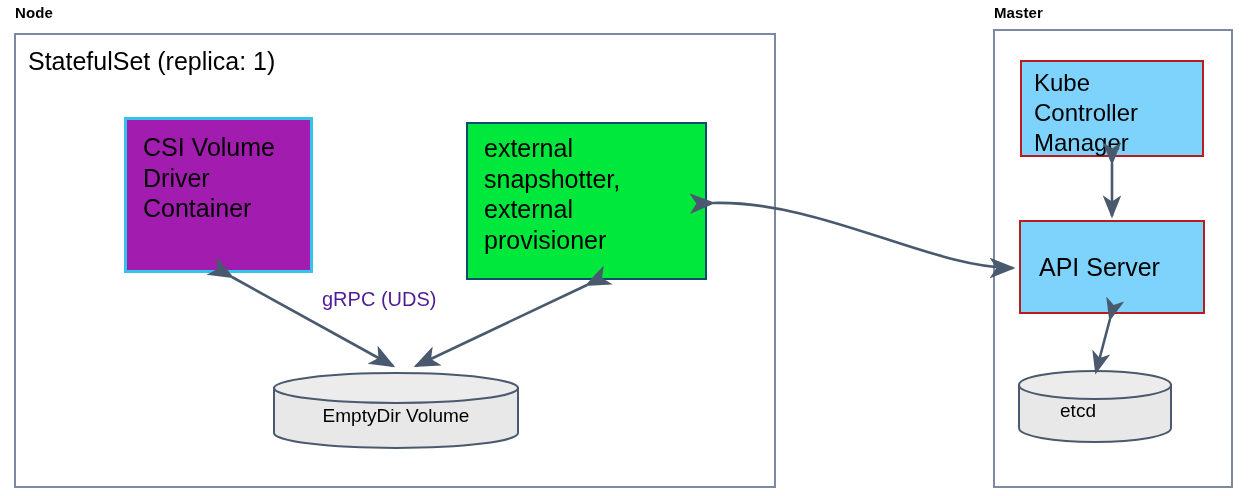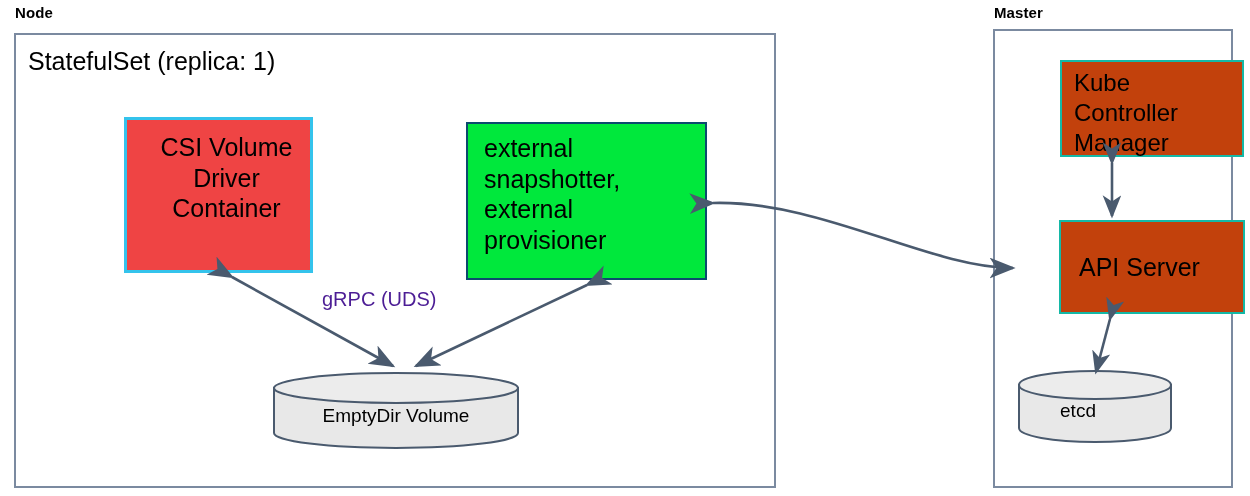--- a/index.html
+++ b/index.html
@@ -44,23 +44,23 @@
   .comp-box{
     position:absolute;
     box-sizing:border-box;
     display:block;
     padding:12px 0 0 16px;
     font-size:25px;
     line-height:1.22;
     color:#000000;
     white-space:pre-line;
   }
-  .comp-orange{background:#ef4444;border:3px solid #34c3ec;text-align:center;}
+  .comp-orange{background:#a21caf;border:3px solid #34c3ec;}
   .comp-green{background:#00e83c;border:2px solid #0c4a6e;}
-  .comp-gray{background:#c2410c;border:2px solid #14b8a6;margin-left:40px;}
+  .comp-gray{background:#7dd3fc;border:2px solid #b91c1c;}
 
   
   .cylinder{position:absolute;}
   .cyl-label{
     position:absolute;
     left:0;right:0;
     text-align:center;
     font-size:19px;
     color:#000000;
     white-space:nowrap;

